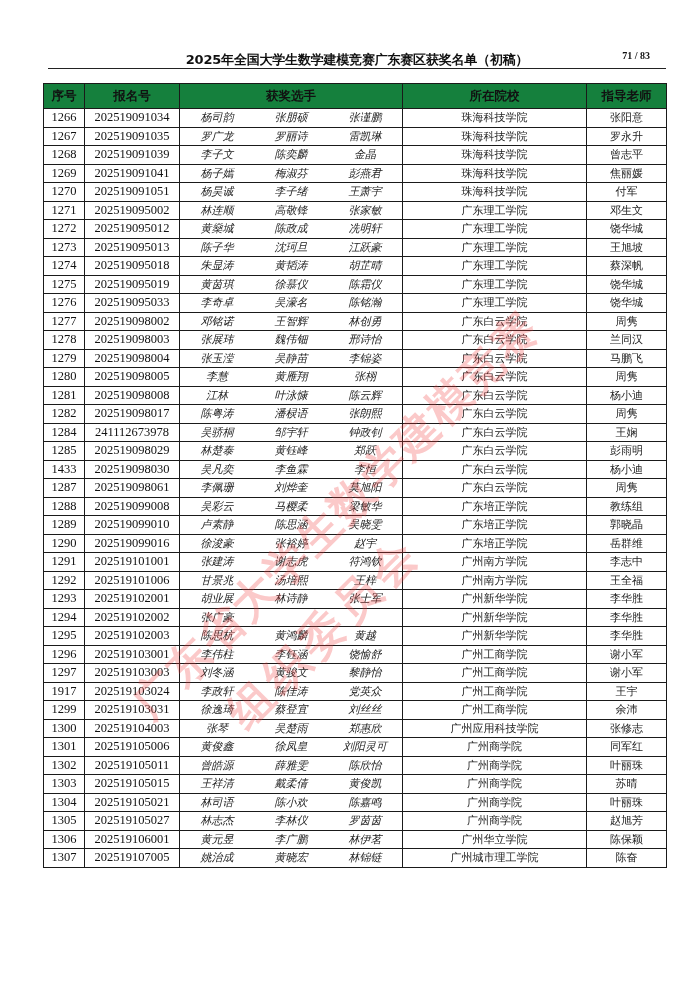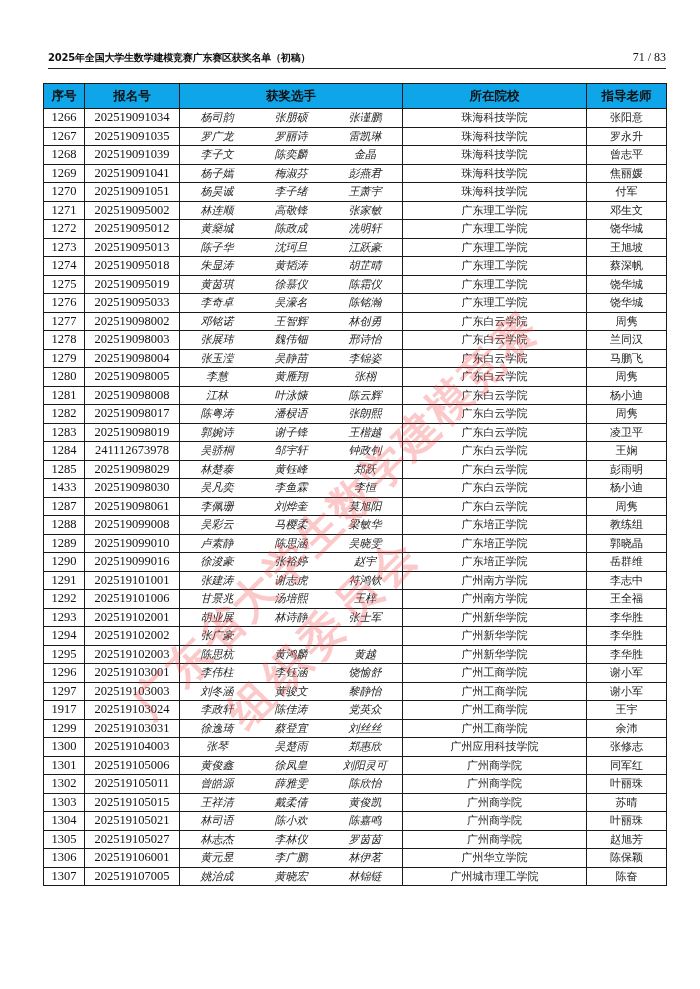--- a/index.html
+++ b/index.html
@@ -1,22 +1,22 @@
 <!DOCTYPE html>
 <html><head>
 <meta charset="utf-8">
 <style>
   html, body { margin:0; padding:0; background:#ffffff; }
   body { width:700px; height:989px; position:relative; overflow:hidden; font-family:"DejaVu Serif", "Liberation Serif", serif; color:#111; }
   .page-header { position:absolute; left:48px; top:48px; width:618px; height:20px; border-bottom:1.5px solid #222; }
-  .doc-title { position:absolute; left:0; right:0; top:3px; font-size:10px; font-weight:bold; font-family:"DejaVu Sans", sans-serif; letter-spacing:-0.2px; }
-  .page-num { position:absolute; right:0; top:2px; font-size:12px; font-family:"Liberation Serif", serif; }
+  .doc-title { position:absolute; left:0; right:0; top:3px; text-align:center; font-size:13px; font-weight:bold; font-family:"DejaVu Sans", sans-serif; letter-spacing:-0.2px; }
+  .page-num { position:absolute; right:16px; top:2px; font-size:10px; font-family:"Liberation Serif", serif;font-weight:bold; }
   table.awards { position:absolute; left:43px; top:83px; width:623px; border-collapse:collapse; table-layout:fixed; font-size:11.5px; }
   table.awards th, table.awards td { border:1.2px solid #1a1a1a; padding:0; text-align:center; white-space:nowrap; overflow:hidden; }
-  table.awards th { height:24px; background:#0ea5e9; font-weight:bold; font-size:12.5px; font-family:"DejaVu Sans", sans-serif; }
+  table.awards th { height:24px; background:#15803d; font-weight:bold; font-size:12.5px; font-family:"DejaVu Sans", sans-serif; }
   table.awards td { height:17.5px; line-height:17.5px; }
   td.num { font-family:"Liberation Serif", serif; font-size:12.5px; }
   td.names { padding:0;font-style:italic; }
   .names-wrap { display:flex; width:100%; }
   .names-wrap span { flex:1; text-align:center; font-family:"DejaVu Sans", sans-serif; font-size:11px; color:#222; }
   td.cn { font-family:"DejaVu Sans", sans-serif; font-size:11px; color:#222; }
   .watermark { position:absolute; pointer-events:none; color:rgba(240,60,60,0.28); font-family:"DejaVu Sans", sans-serif; font-weight:bold; white-space:nowrap; transform-origin:left top; }
   .wm1 { left:120px; top:690px; font-size:44px; transform:rotate(-45deg); letter-spacing:2px; }
   .wm2 { left:215px; top:700px; font-size:44px; transform:rotate(-45deg); letter-spacing:6px; }
 </style>
@@ -261,33 +261,20 @@
           <div class="names-wrap">
             <span>陈粤涛</span>
             <span>潘棂语</span>
             <span>张朗熙</span>
           </div>
         </td>
         <td class="cn">广东白云学院</td>
         <td class="cn">周隽</td>
       </tr>
       <tr>
-        <td class="num">1283</td>
-        <td class="num">202519098019</td>
-        <td class="names">
-          <div class="names-wrap">
-            <span>郭婉诗</span>
-            <span>谢子锋</span>
-            <span>王楷越</span>
-          </div>
-        </td>
-        <td class="cn">广东白云学院</td>
-        <td class="cn">凌卫平</td>
-      </tr>
-      <tr>
         <td class="num">1284</td>
         <td class="num">241112673978</td>
         <td class="names">
           <div class="names-wrap">
             <span>吴骄桐</span>
             <span>邹宇轩</span>
             <span>钟政钊</span>
           </div>
         </td>
         <td class="cn">广东白云学院</td>

